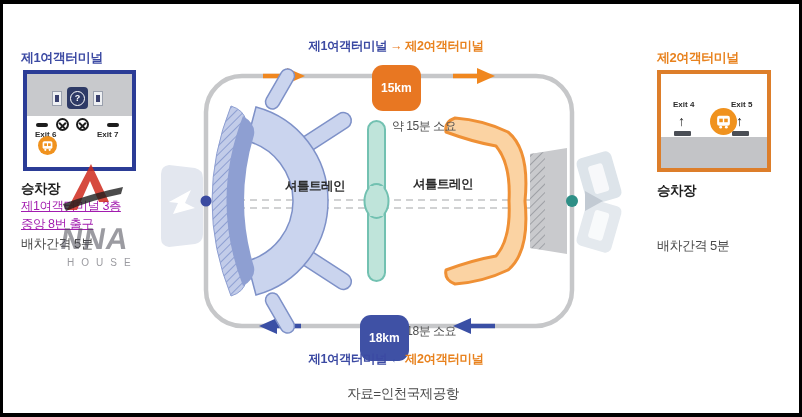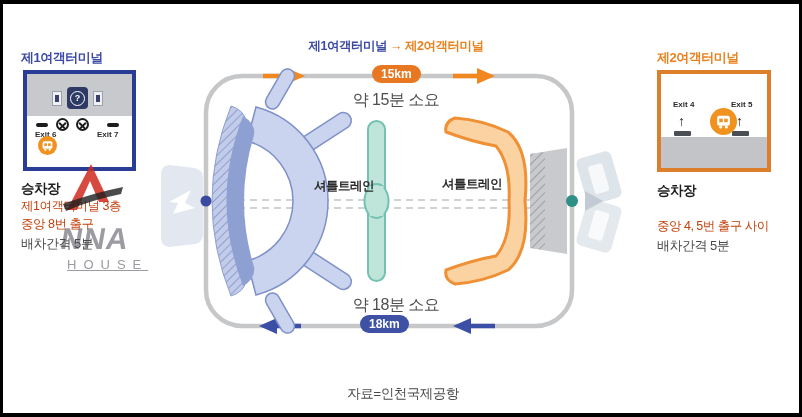--- a/index.html
+++ b/index.html
@@ -45,38 +45,38 @@
 
   .bus-circle{ position:absolute; border-radius:50%; background:#f0921e;
     display:flex; align-items:center; justify-content:center; }
   .bus-circle.small{ width:19px; height:19px; left:11px; top:62px; }
   .bus-circle.big{ width:27px; height:27px; left:49px; top:34px; }
 
   .up-arrow{ position:absolute; font-size:14px; font-weight:bold; color:#1d1d1d; line-height:1; }
   .platform{ position:absolute; width:17px; height:5px; background:#4a4e55; border-radius:1px; }
 
   .boarding-heading{ font-size:13.5px; font-weight:bold; color:#1f1f1f; letter-spacing:-0.5px; }
-  .boarding-line{ font-size:12.5px; color:#c2410c; letter-spacing:-0.5px; }
+  .boarding-line{ font-size:12.5px; color:#a21caf; letter-spacing:-0.5px;text-decoration:underline; }
   .boarding-interval{ font-size:13px; color:#4a4a4a; letter-spacing:-0.5px; }
 
   
   .route-label{ width:230px; text-align:center; font-size:12.5px; font-weight:bold; letter-spacing:-0.5px; white-space:nowrap; }
   .arr-top{ color:#e8781e; padding:0 3px; }
   .arr-bot{ color:#3a4fa5; padding:0 3px; }
-  .km-badge{ padding:2px 9px; border-radius:11px; color:#fff; font-size:12px; font-weight:bold; }
+  .km-badge{ padding:16px 9px; border-radius:11px; color:#fff; font-size:12px; font-weight:bold; }
   .km-badge.orange{ background:#e87722; }
   .km-badge.navy{ background:#3f51a5; }
-  .duration{ width:120px; text-align:center; font-size:16px; color:#4f4f4f; letter-spacing:-0.5px; }
-  .shuttle-label{ font-size:12.5px; font-weight:bold; color:#2c2c2c; letter-spacing:-0.5px;margin-left:29px; }
+  .duration{ width:120px; text-align:right; font-size:12px; color:#4f4f4f; letter-spacing:-0.5px;margin-top:28px; }
+  .shuttle-label{ font-size:12.5px; font-weight:bold; color:#2c2c2c; letter-spacing:-0.5px; }
   .caption{ width:240px; text-align:center; font-size:13.5px; color:#4a4a4a; letter-spacing:-0.5px; }
 
   
   .wm-letters{ font-size:30px; font-weight:bold; color:#4a4a55; opacity:0.55; letter-spacing:1px;
     transform:skewX(-10deg); line-height:1; }
-  .wm-word{ font-size:13px; color:#8a8a90; opacity:0.85; letter-spacing:7px;text-decoration:underline; }
+  .wm-word{ font-size:10px; color:#8a8a90; opacity:0.85; letter-spacing:7px; }
 </style>
 </head>
 <body>
 
 <div class="stage">
 
   <svg class="layer" width="802" height="417" viewBox="0 0 802 417">
     <defs>
       <pattern id="hatchBlue" width="6" height="6" patternUnits="userSpaceOnUse" patternTransform="rotate(45)">
         <rect width="6" height="6" fill="#c2cce9"></rect>
@@ -215,36 +215,38 @@
         <rect x="3" y="4" width="18" height="14" rx="3" fill="#fff"></rect>
         <rect x="6" y="8" width="5" height="5" fill="#f0921e"></rect>
         <rect x="13" y="8" width="5" height="5" fill="#f0921e"></rect>
         <circle cx="8" cy="20" r="2" fill="#fff"></circle>
         <circle cx="16" cy="20" r="2" fill="#fff"></circle>
       </svg>
     </span>
   </div>
 
   <div class="abs z2 boarding-heading" style="left:654px; top:178px;">승차장</div>
-  <div class="abs z2 boarding-line" style="left:654px; top:214px;">중앙 4, 5번 출구 사이</div>
   <div class="abs z2 boarding-interval" style="left:654px; top:233px;">배차간격 5분</div>
 
   <div class="abs z2 route-label" style="left:278px; top:34px;">
     <span class="t1-color">제1여객터미널</span><span class="arr-top">→</span><span class="t2-color">제2여객터미널</span>
   </div>
 
   <div class="abs z2 km-badge orange" style="left:369px; top:61px;">15km</div>
   <div class="abs z2 duration" style="left:333px; top:86px;">약 15분 소요</div>
 
   <div class="abs z2 shuttle-label" style="left:282px; top:174px;">셔틀트레인</div>
   <div class="abs z2 shuttle-label" style="left:410px; top:172px;">셔틀트레인</div>
 
   <div class="abs z2 duration" style="left:333px; top:291px;">약 18분 소요</div>
   <div class="abs z2 km-badge navy" style="left:357px; top:311px;">18km</div>
 
+  <div class="abs z2 route-label" style="left:278px; top:347px;">
+    <span class="t1-color">제1여객터미널</span><span class="arr-bot">←</span><span class="t2-color">제2여객터미널</span>
+  </div>
 
   <div class="abs z2 caption" style="left:280px; top:381px;">자료=인천국제공항</div>
 
   <div class="abs z3" style="left:58px; top:158px; pointer-events:none;">
     <svg width="70" height="56" viewBox="0 0 70 56">
       <path d="M30 2 L48 40 L38 40 L29 19 L16 48 L6 48 Z" fill="#cf2a1d" opacity="0.85"></path>
       <path d="M2 42 Q32 31 62 25 L60 32 Q30 38 5 49 Z" fill="#1e1e1e" opacity="0.8"></path>
     </svg>
     <div class="wm-letters" style="margin-top:2px;">NNA</div>
     <div class="wm-word" style="margin-top:3px; margin-left:6px;">HOUSE</div>

